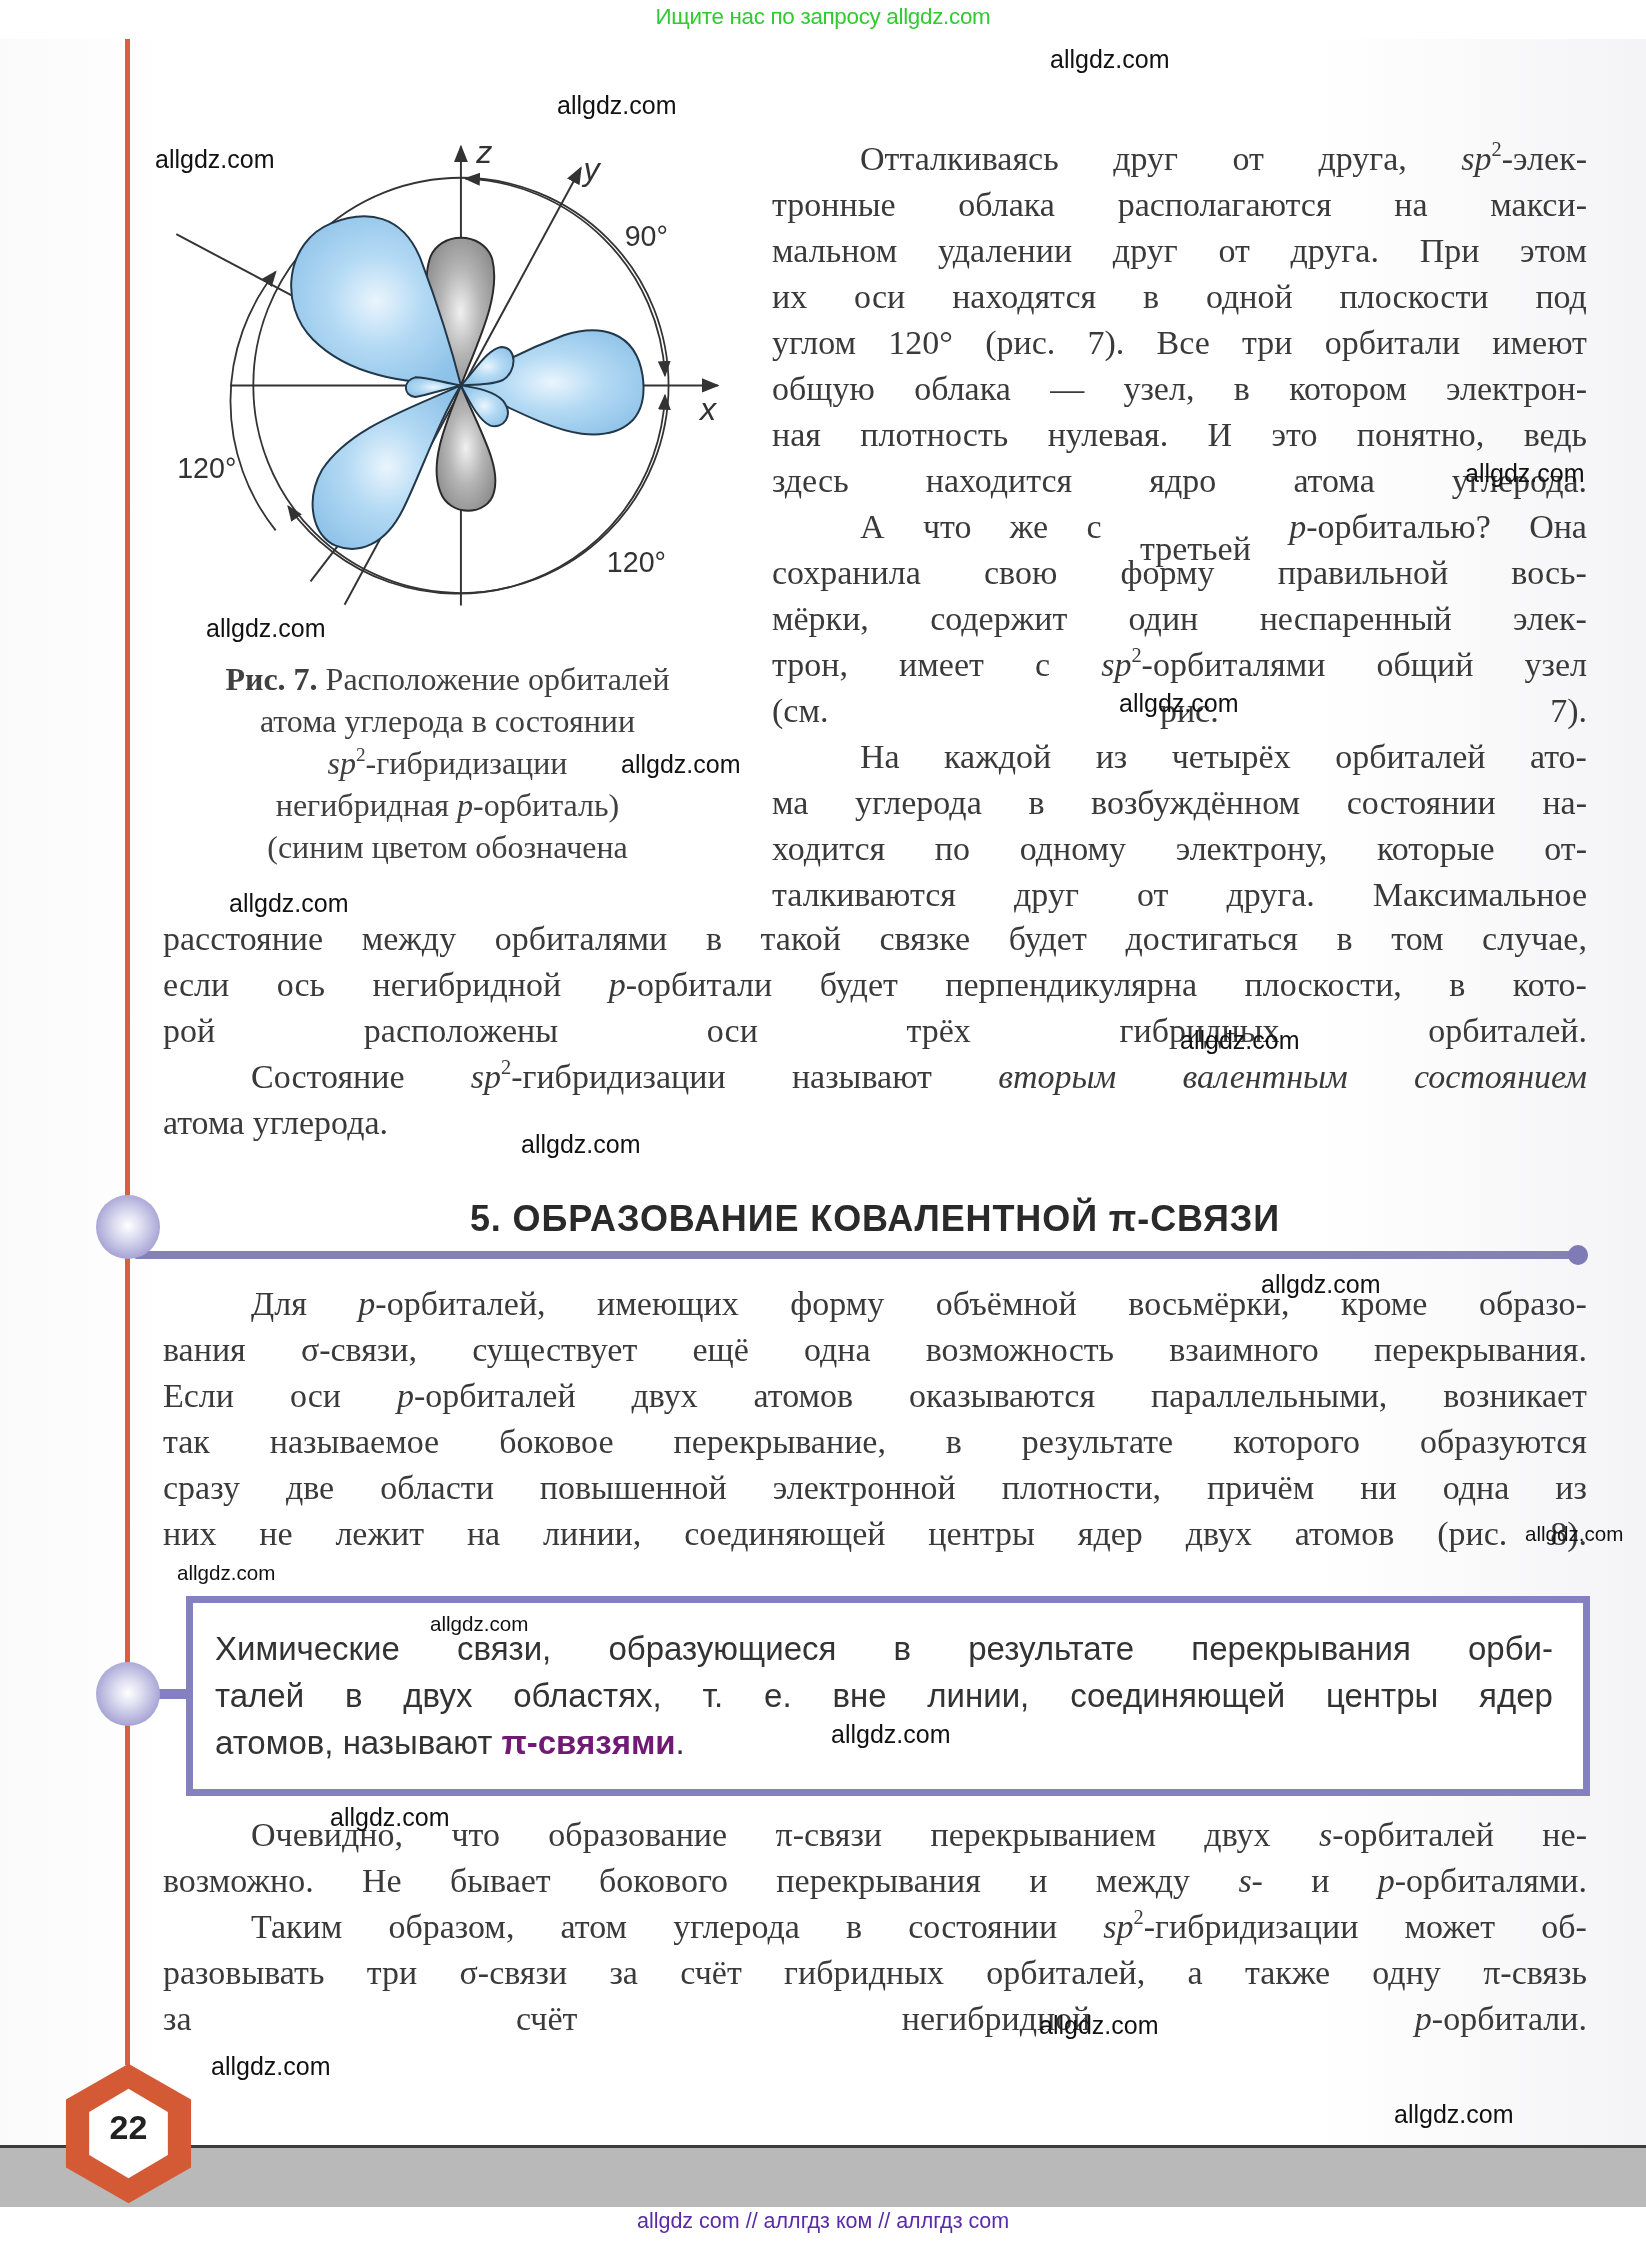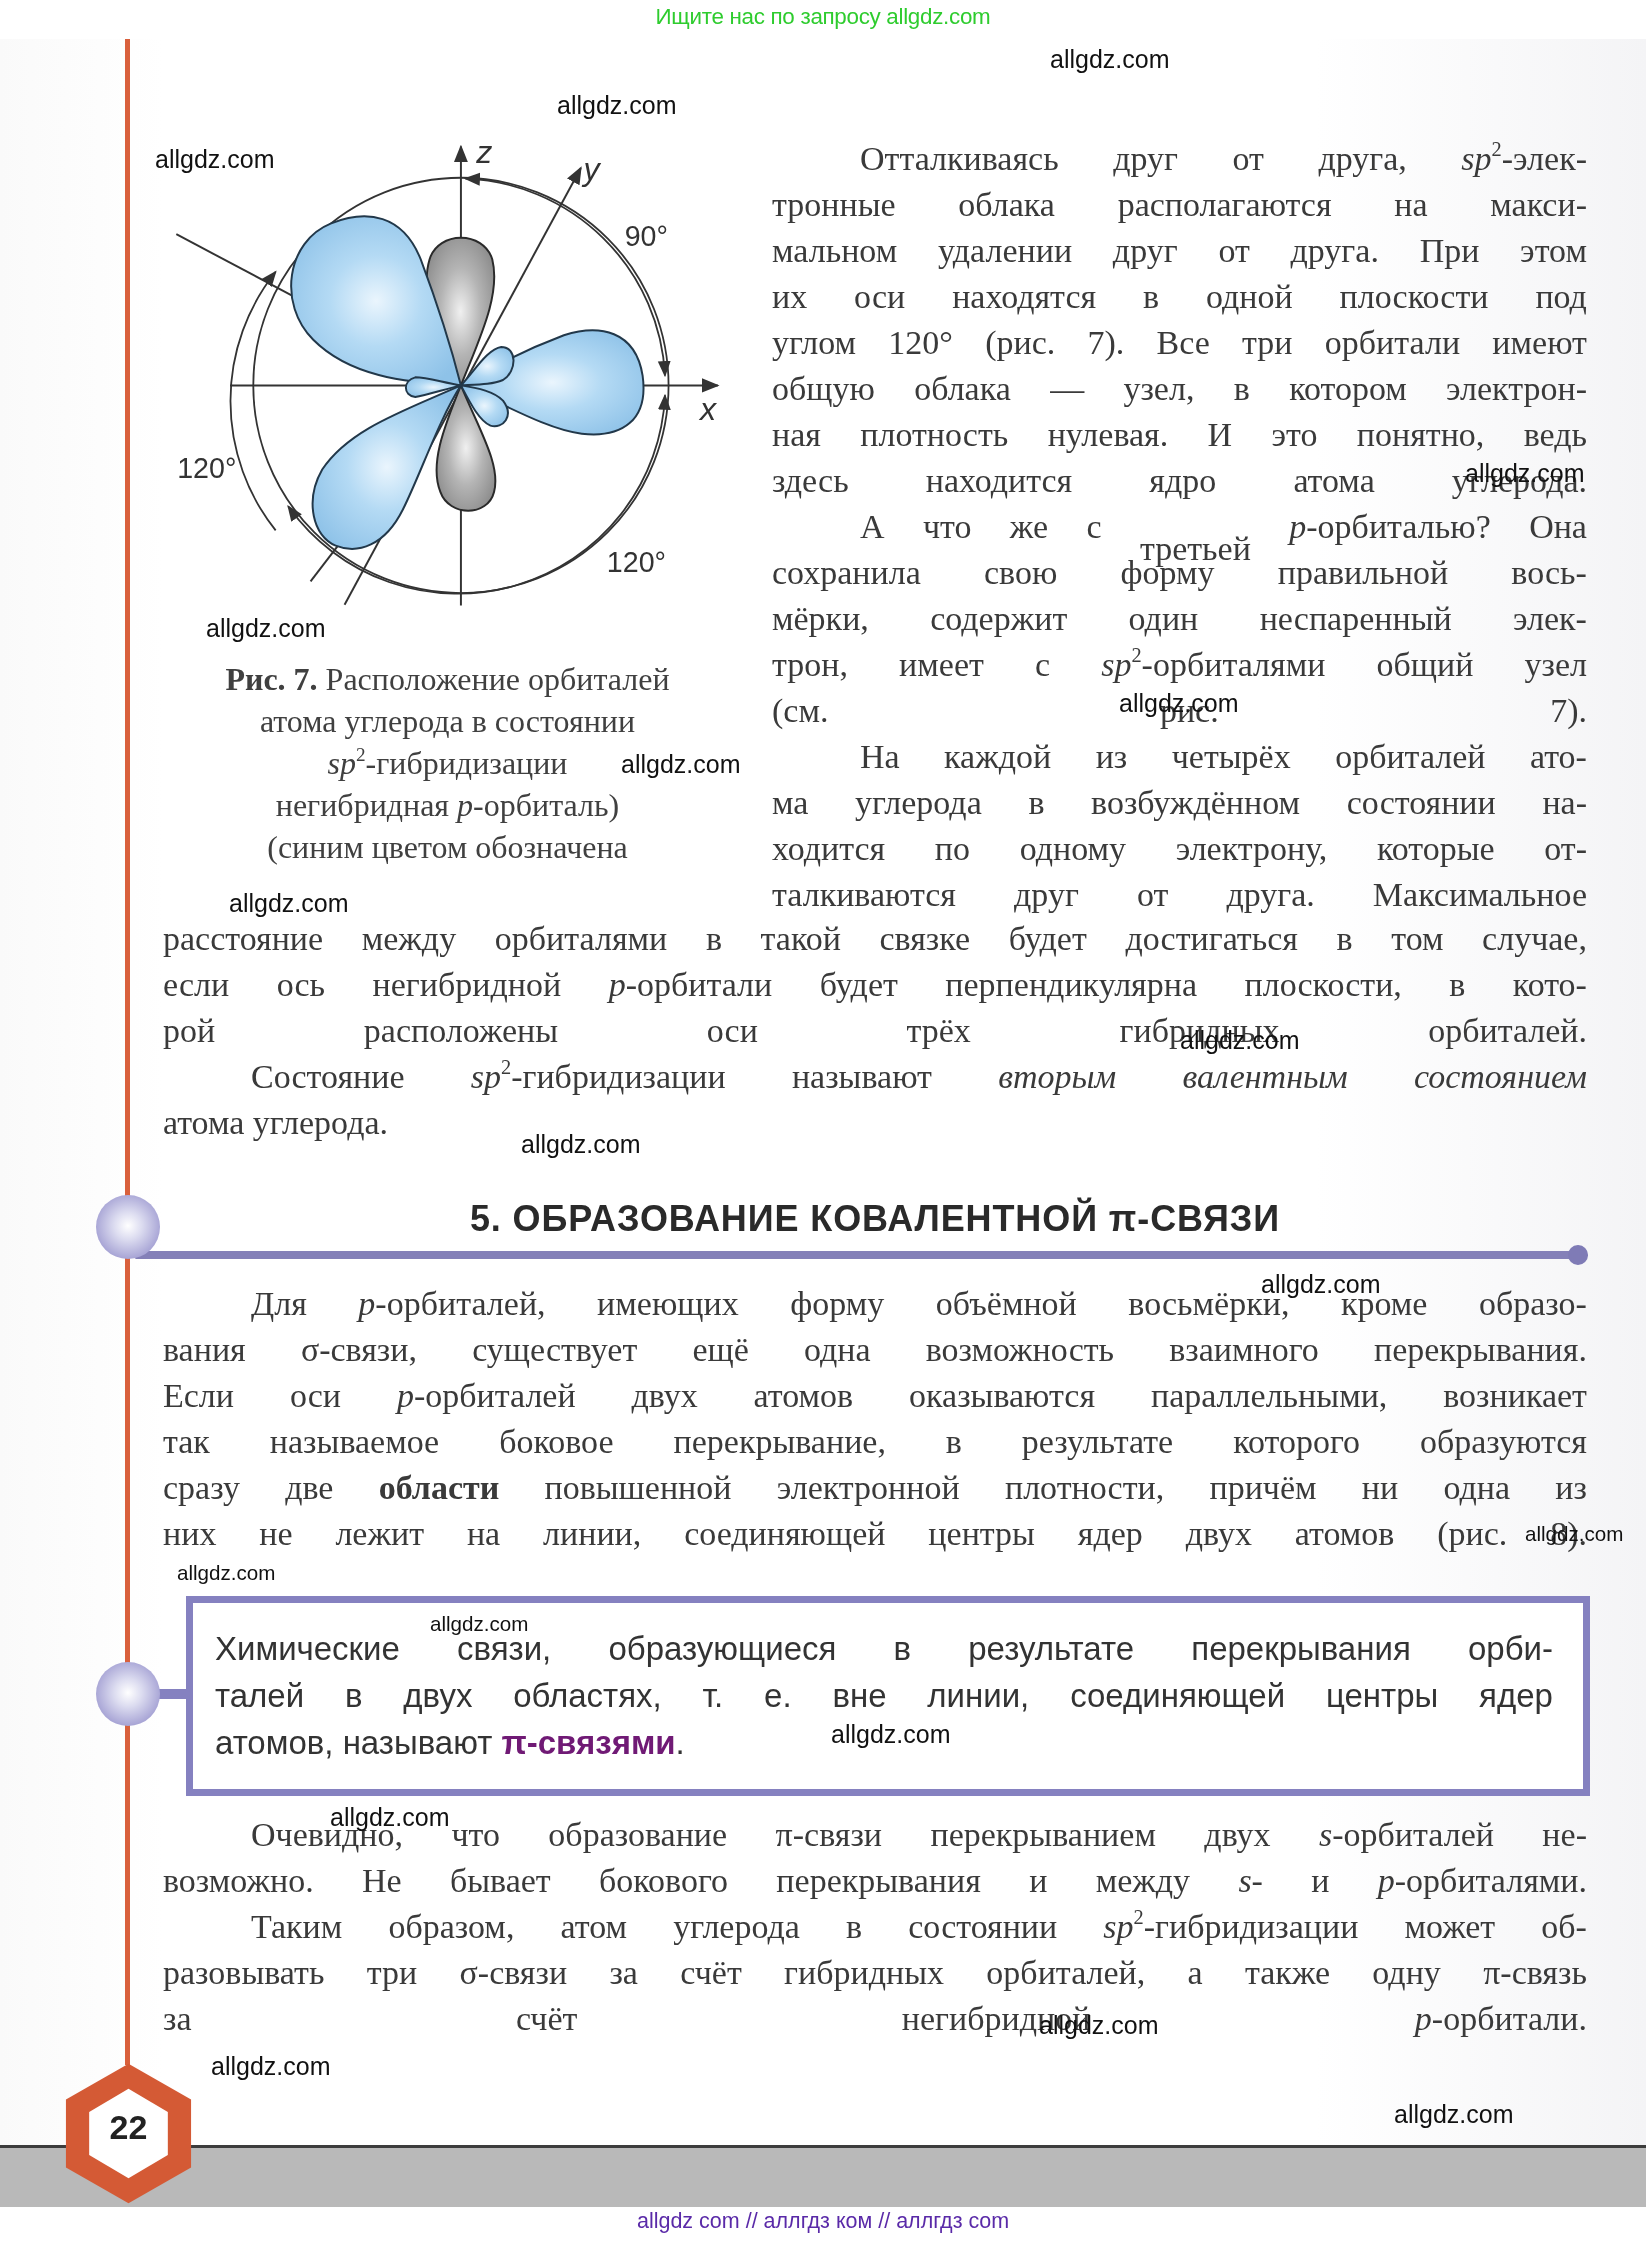--- a/index.html
+++ b/index.html
@@ -366,21 +366,21 @@
         <span style="white-space: pre;">боковое</span>
         <span style="white-space: pre;">перекрывание,</span>
         <span style="white-space: pre;">в</span>
         <span style="white-space: pre;">результате</span>
         <span style="white-space: pre;">которого</span>
         <span style="white-space: pre;">образуются</span>
       </div>
       <div class="line" style="display: flex; justify-content: space-between;">
         <span style="white-space: pre;">сразу</span>
         <span style="white-space: pre;">две</span>
-        <span style="white-space: pre; font-weight: bold;">области</span>
+        <span style="white-space: pre;">области</span>
         <span style="white-space: pre;">повышенной</span>
         <span style="white-space: pre;">электронной</span>
         <span style="white-space: pre;">плотности,</span>
         <span style="white-space: pre;">причём</span>
         <span style="white-space: pre;">ни</span>
         <span style="white-space: pre;">одна</span>
         <span style="white-space: pre;">из</span>
       </div>
       <div class="line" style="display: flex; justify-content: space-between;">
         <span style="white-space: pre;">них</span>

